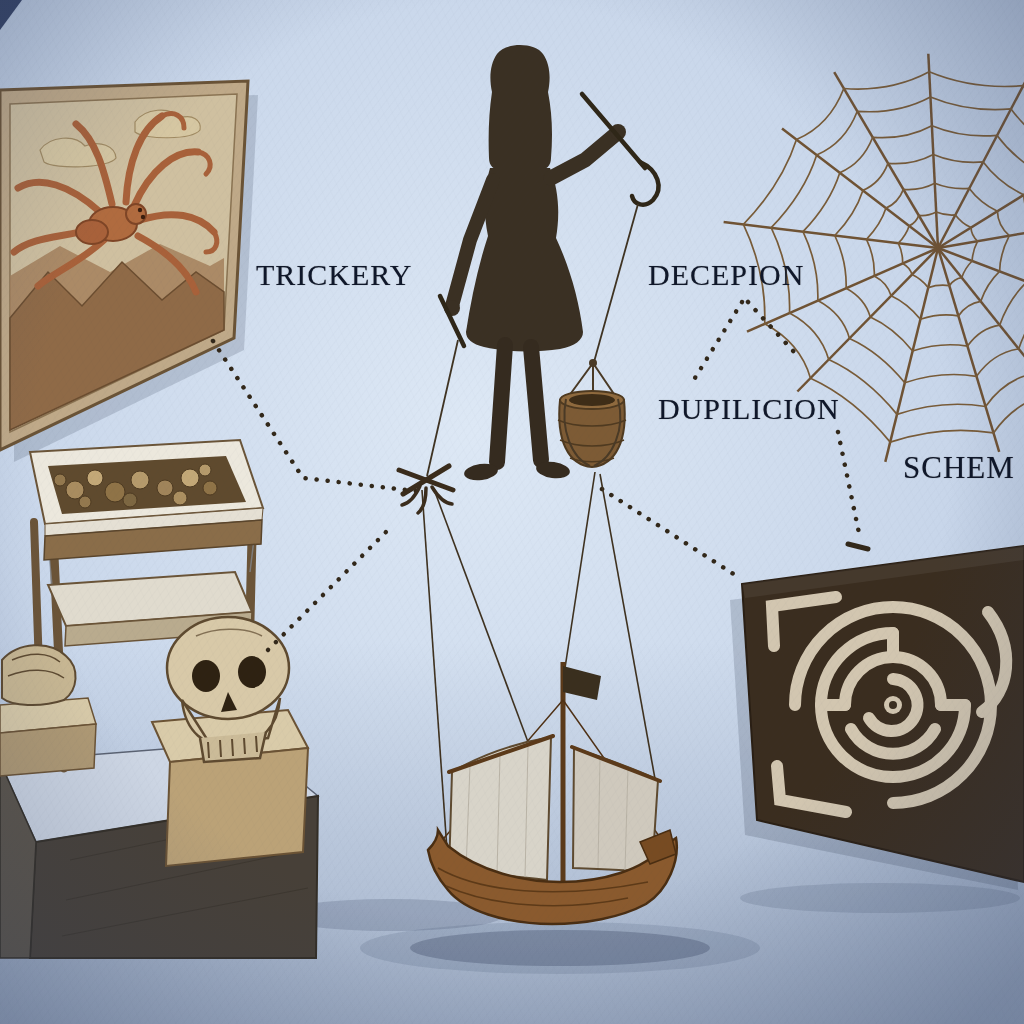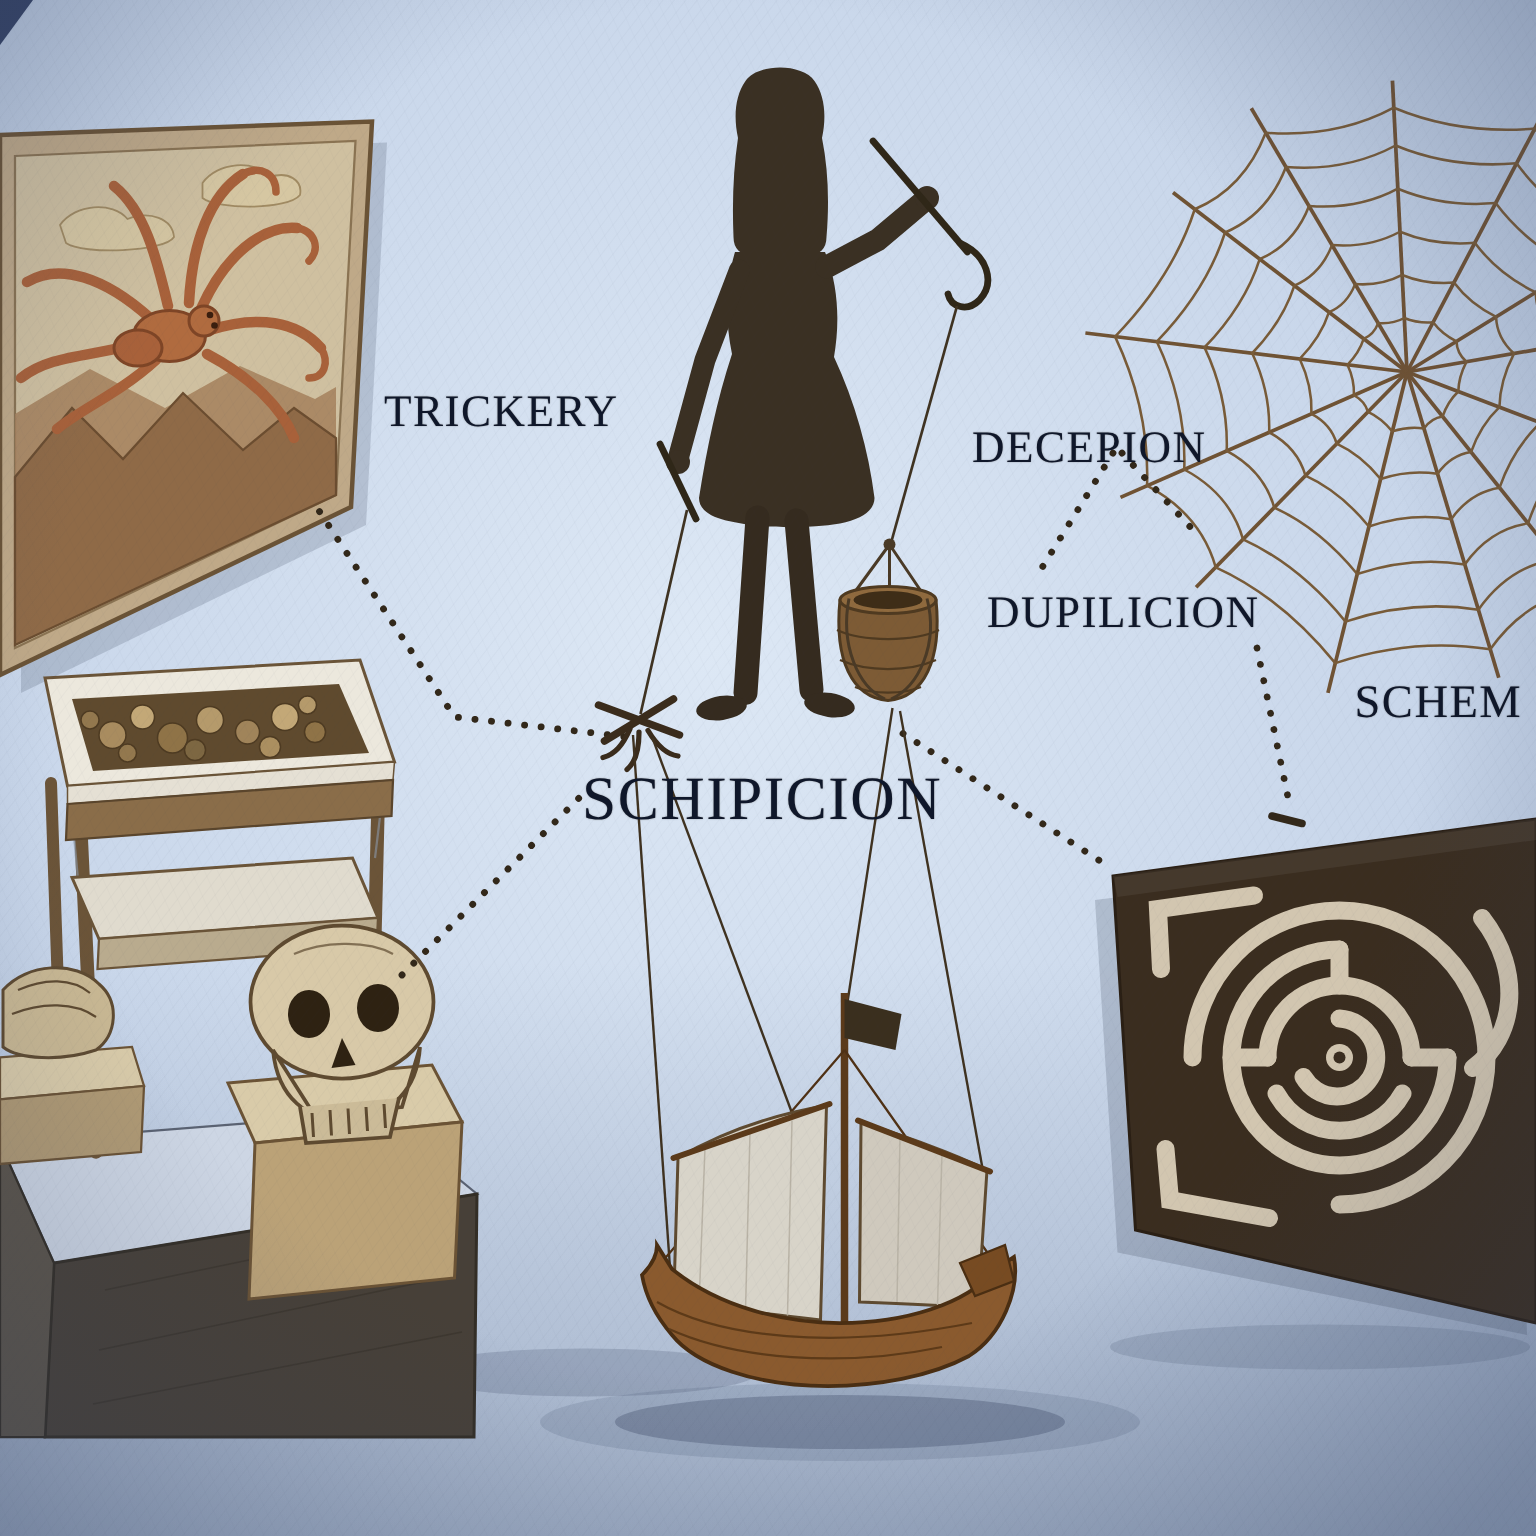--- a/index.html
+++ b/index.html
@@ -2,21 +2,21 @@
 <html><head>
 <meta charset="utf-8">
 <style>
   html,body{margin:0;padding:0;background:#9fb0cb;}
   #stage{position:relative;width:1024px;height:1024px;overflow:hidden;
          font-family:"Liberation Serif","DejaVu Serif",serif;}
   #art{position:absolute;inset:0;}
   .label{position:absolute;font-weight:400;color:#0f172a;letter-spacing:1px;
          text-shadow:0 0 1px rgba(36,28,16,.45);white-space:nowrap;user-select:none;}
   #lbl-trickery{left:256px;top:258px;font-size:30px;}
-  #lbl-decepion{left:648px;top:258px;font-size:30px;margin-top:24px;}
+  #lbl-decepion{left:648px;top:258px;font-size:30px;}
   #lbl-dupilicion{left:658px;top:392px;font-size:30px;}
   #lbl-schem{left:903px;top:450px;font-size:31px;}
   #lbl-schipicion{left:388px;top:508px;font-size:41px;}
 </style>
 </head>
 <body>
 
 <div id="stage">
 <svg id="art" viewBox="0 0 1024 1024" width="1024" height="1024" xmlns="http://www.w3.org/2000/svg">
   <defs>
@@ -263,14 +263,13 @@
 
   <rect x="0" y="0" width="1024" height="1024" fill="url(#hatch1)" opacity="0.045"></rect>
   <rect x="0" y="0" width="1024" height="1024" fill="url(#hatch2)" opacity="0.03"></rect>
   <rect x="0" y="0" width="1024" height="1024" fill="url(#vig)"></rect>
 </svg>
 
   <div class="label" id="lbl-trickery">TRICKERY</div>
   <div class="label" id="lbl-decepion">DECEPION</div>
   <div class="label" id="lbl-schem">SCHEM</div>
   <div class="label" id="lbl-dupilicion">DUPILICION</div>
-  <div class="label" id="lbl-schipicion">SCHIPICION</div>
 </div>
 
 </body></html>

